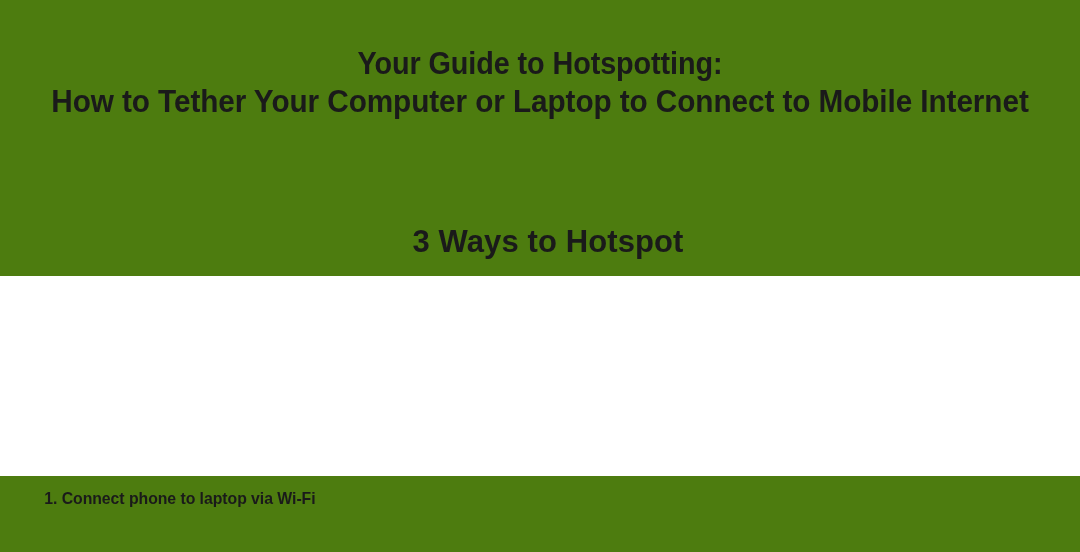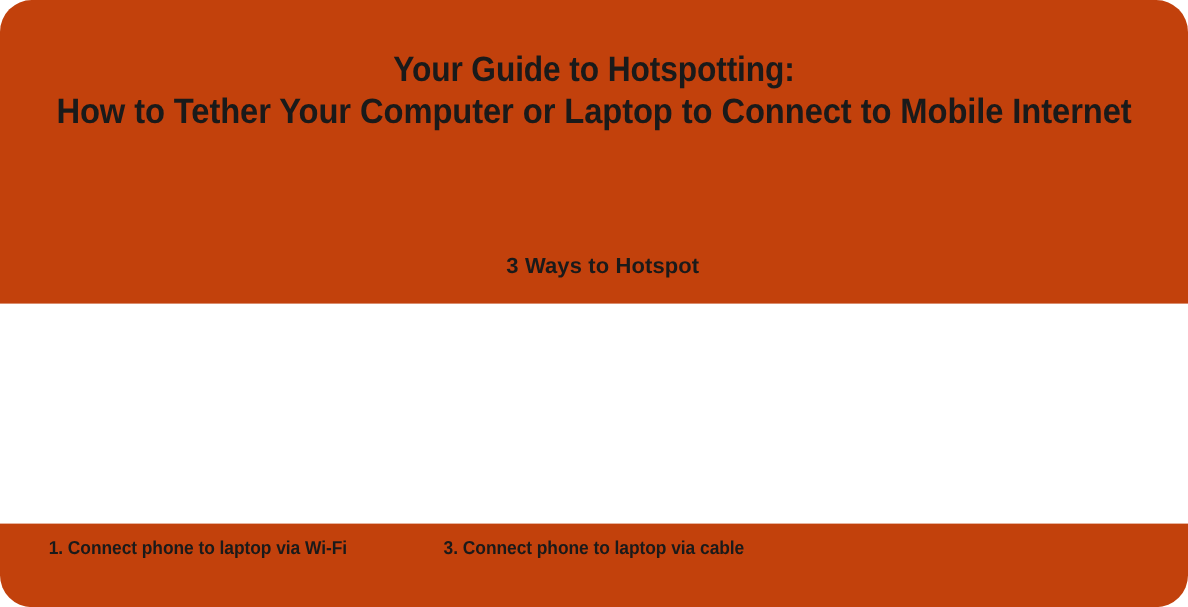--- a/index.html
+++ b/index.html
@@ -14,23 +14,22 @@
     overflow: hidden;
     font-family: "Liberation Sans", "DejaVu Sans", sans-serif;
     color: #1a1a1a;
     -webkit-font-smoothing: antialiased;
   }
 
   .page {
     position: relative;
     width: 1080px;
     height: 552px;
-    background: #c2410c;
+    background: #4d7c0f;
     box-sizing: border-box;
-    border-radius: 29px;
   }
 
   
   .heading-block {
     position: absolute;
     top: 44px;
     left: 0;
     width: 1080px;
     text-align: center;
   }
@@ -53,21 +52,21 @@
 
   
   .section-subtitle {
     position: absolute;
     top: 224px;
     left: 0;
     width: 1080px;
     text-align: center;
     font-family: "Liberation Sans", "DejaVu Sans", sans-serif;
     font-weight: 700;
-    font-size: 20px;
+    font-size: 31px;
     line-height: 36px;
     letter-spacing: 0.1px;
     color: #1a1a1a;
     white-space: nowrap;
     
     padding-left: 16px;
     box-sizing: border-box;
   }
 
   
@@ -129,18 +128,15 @@
   <div class="illustration-row">
     <div class="illustration-cell"></div>
     <div class="illustration-cell"></div>
     <div class="illustration-cell"></div>
   </div>
 
   <div class="caption-row">
     <div class="caption-cell">
       <span class="caption-text">1. Connect phone to laptop via Wi-Fi</span>
     </div>
-    <div class="caption-cell">
-      <span class="caption-text">3. Connect phone to laptop via cable</span>
-    </div>
   </div>
 
 </div>
 
 </body></html>

